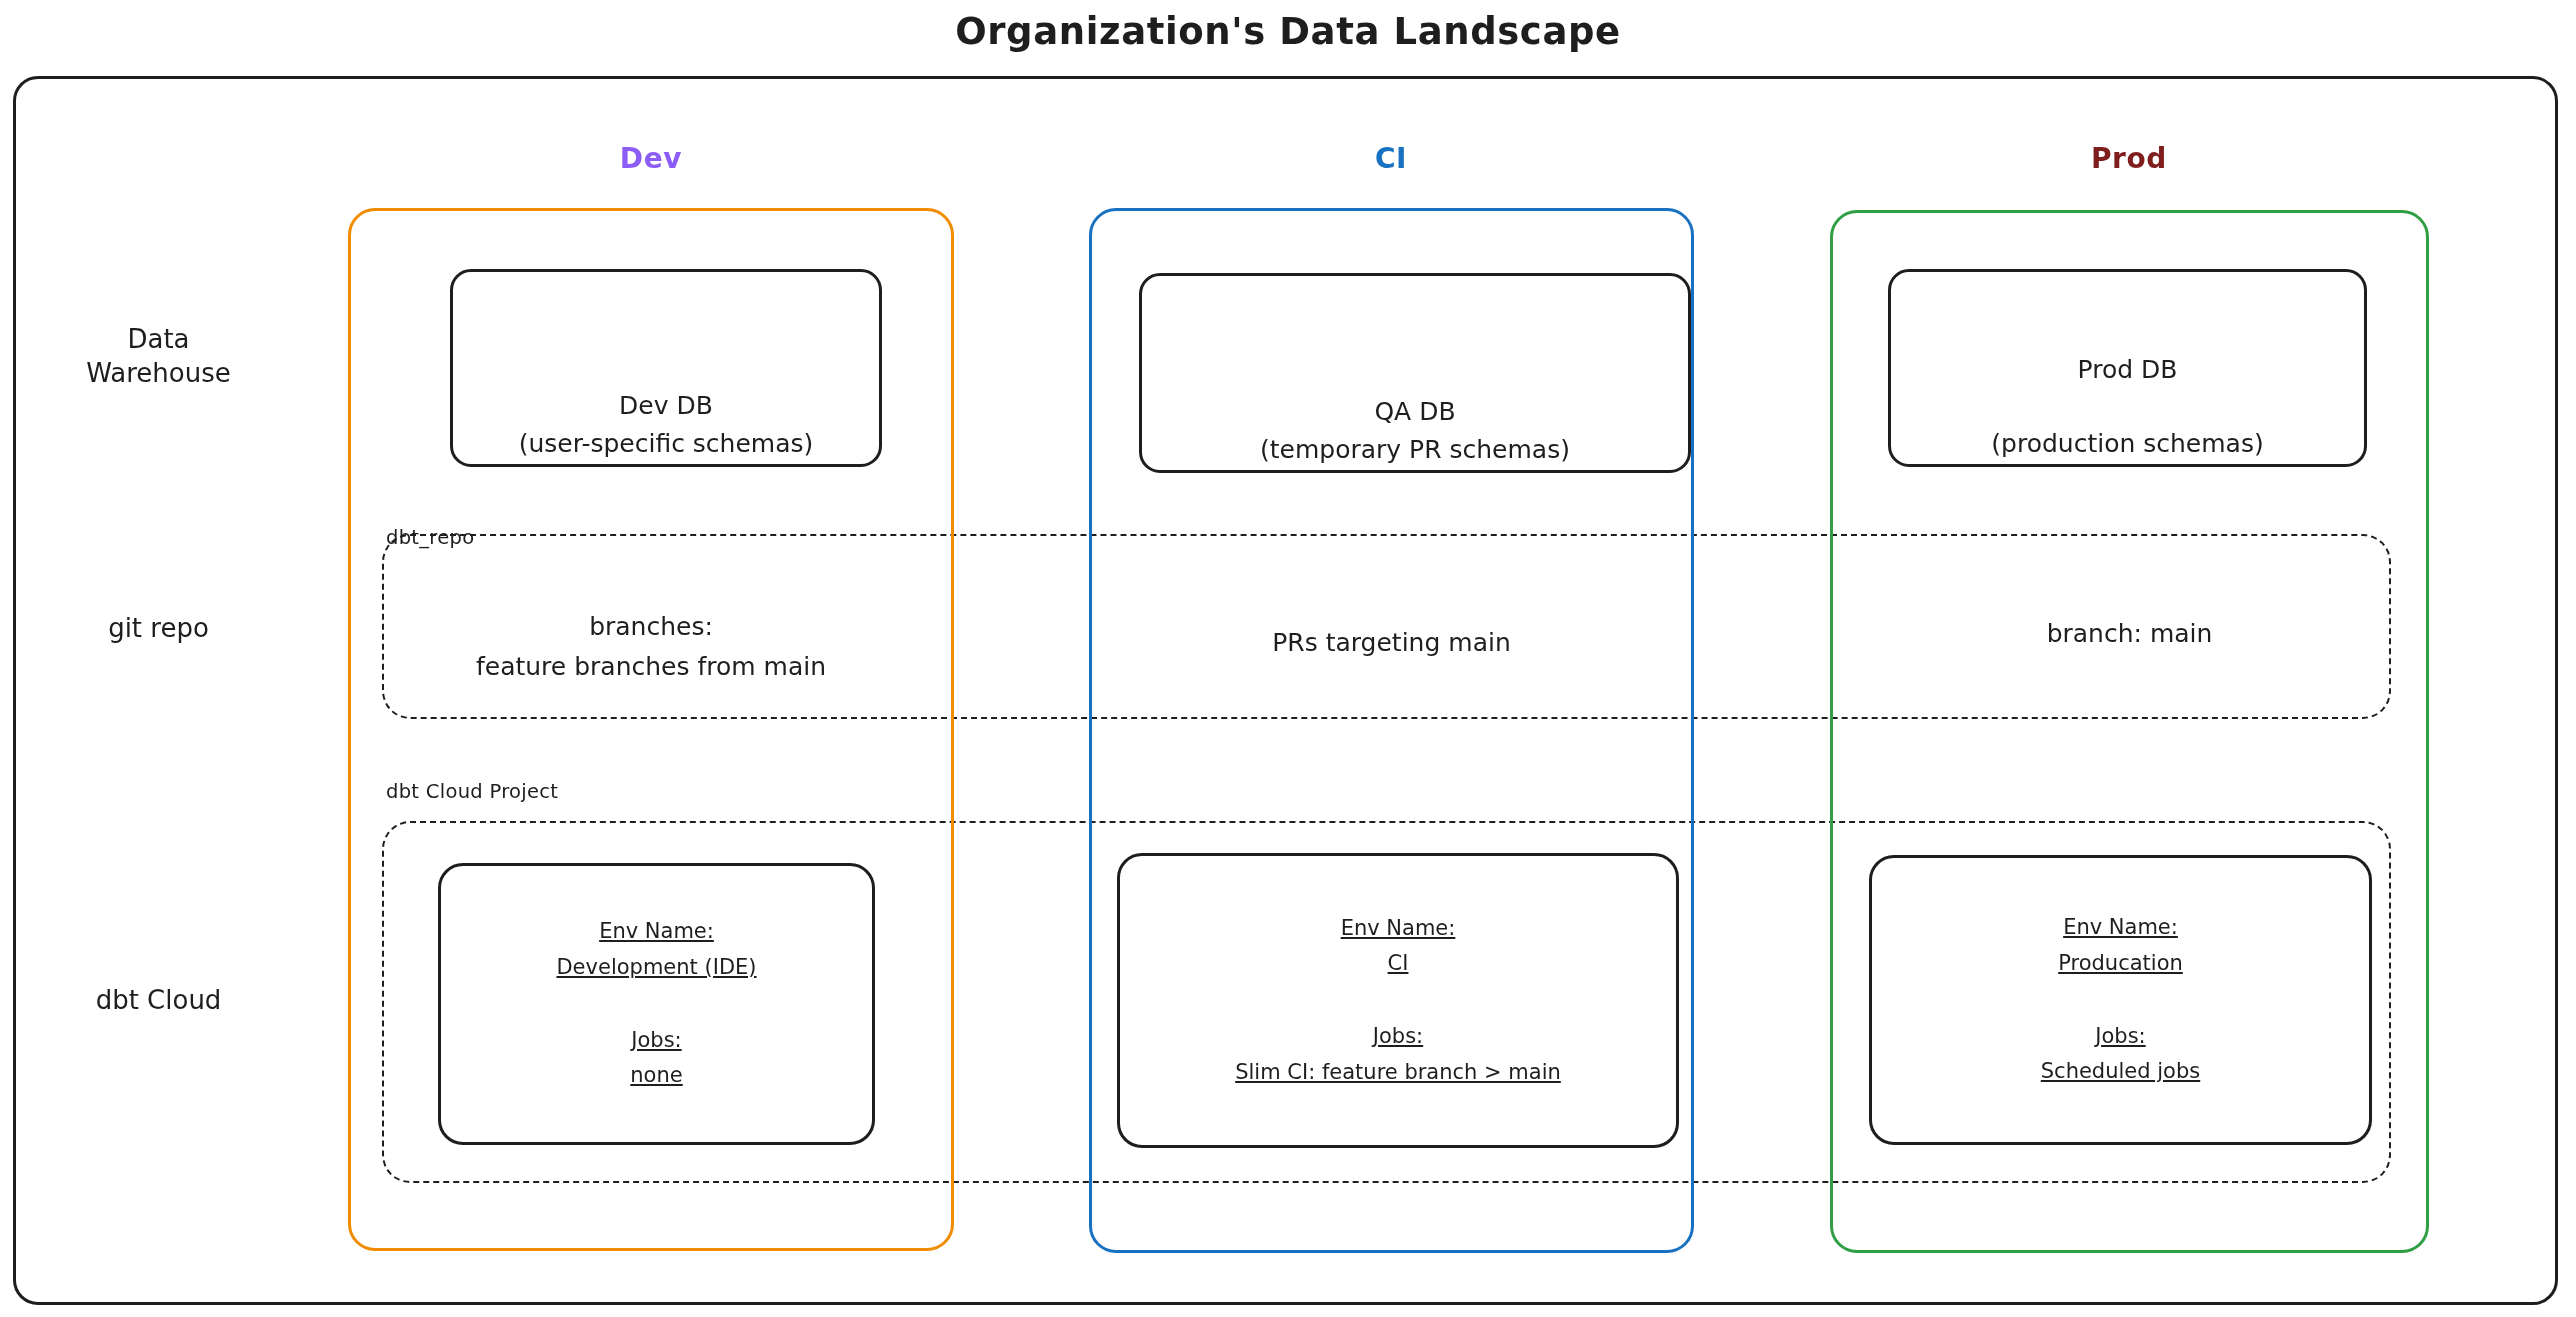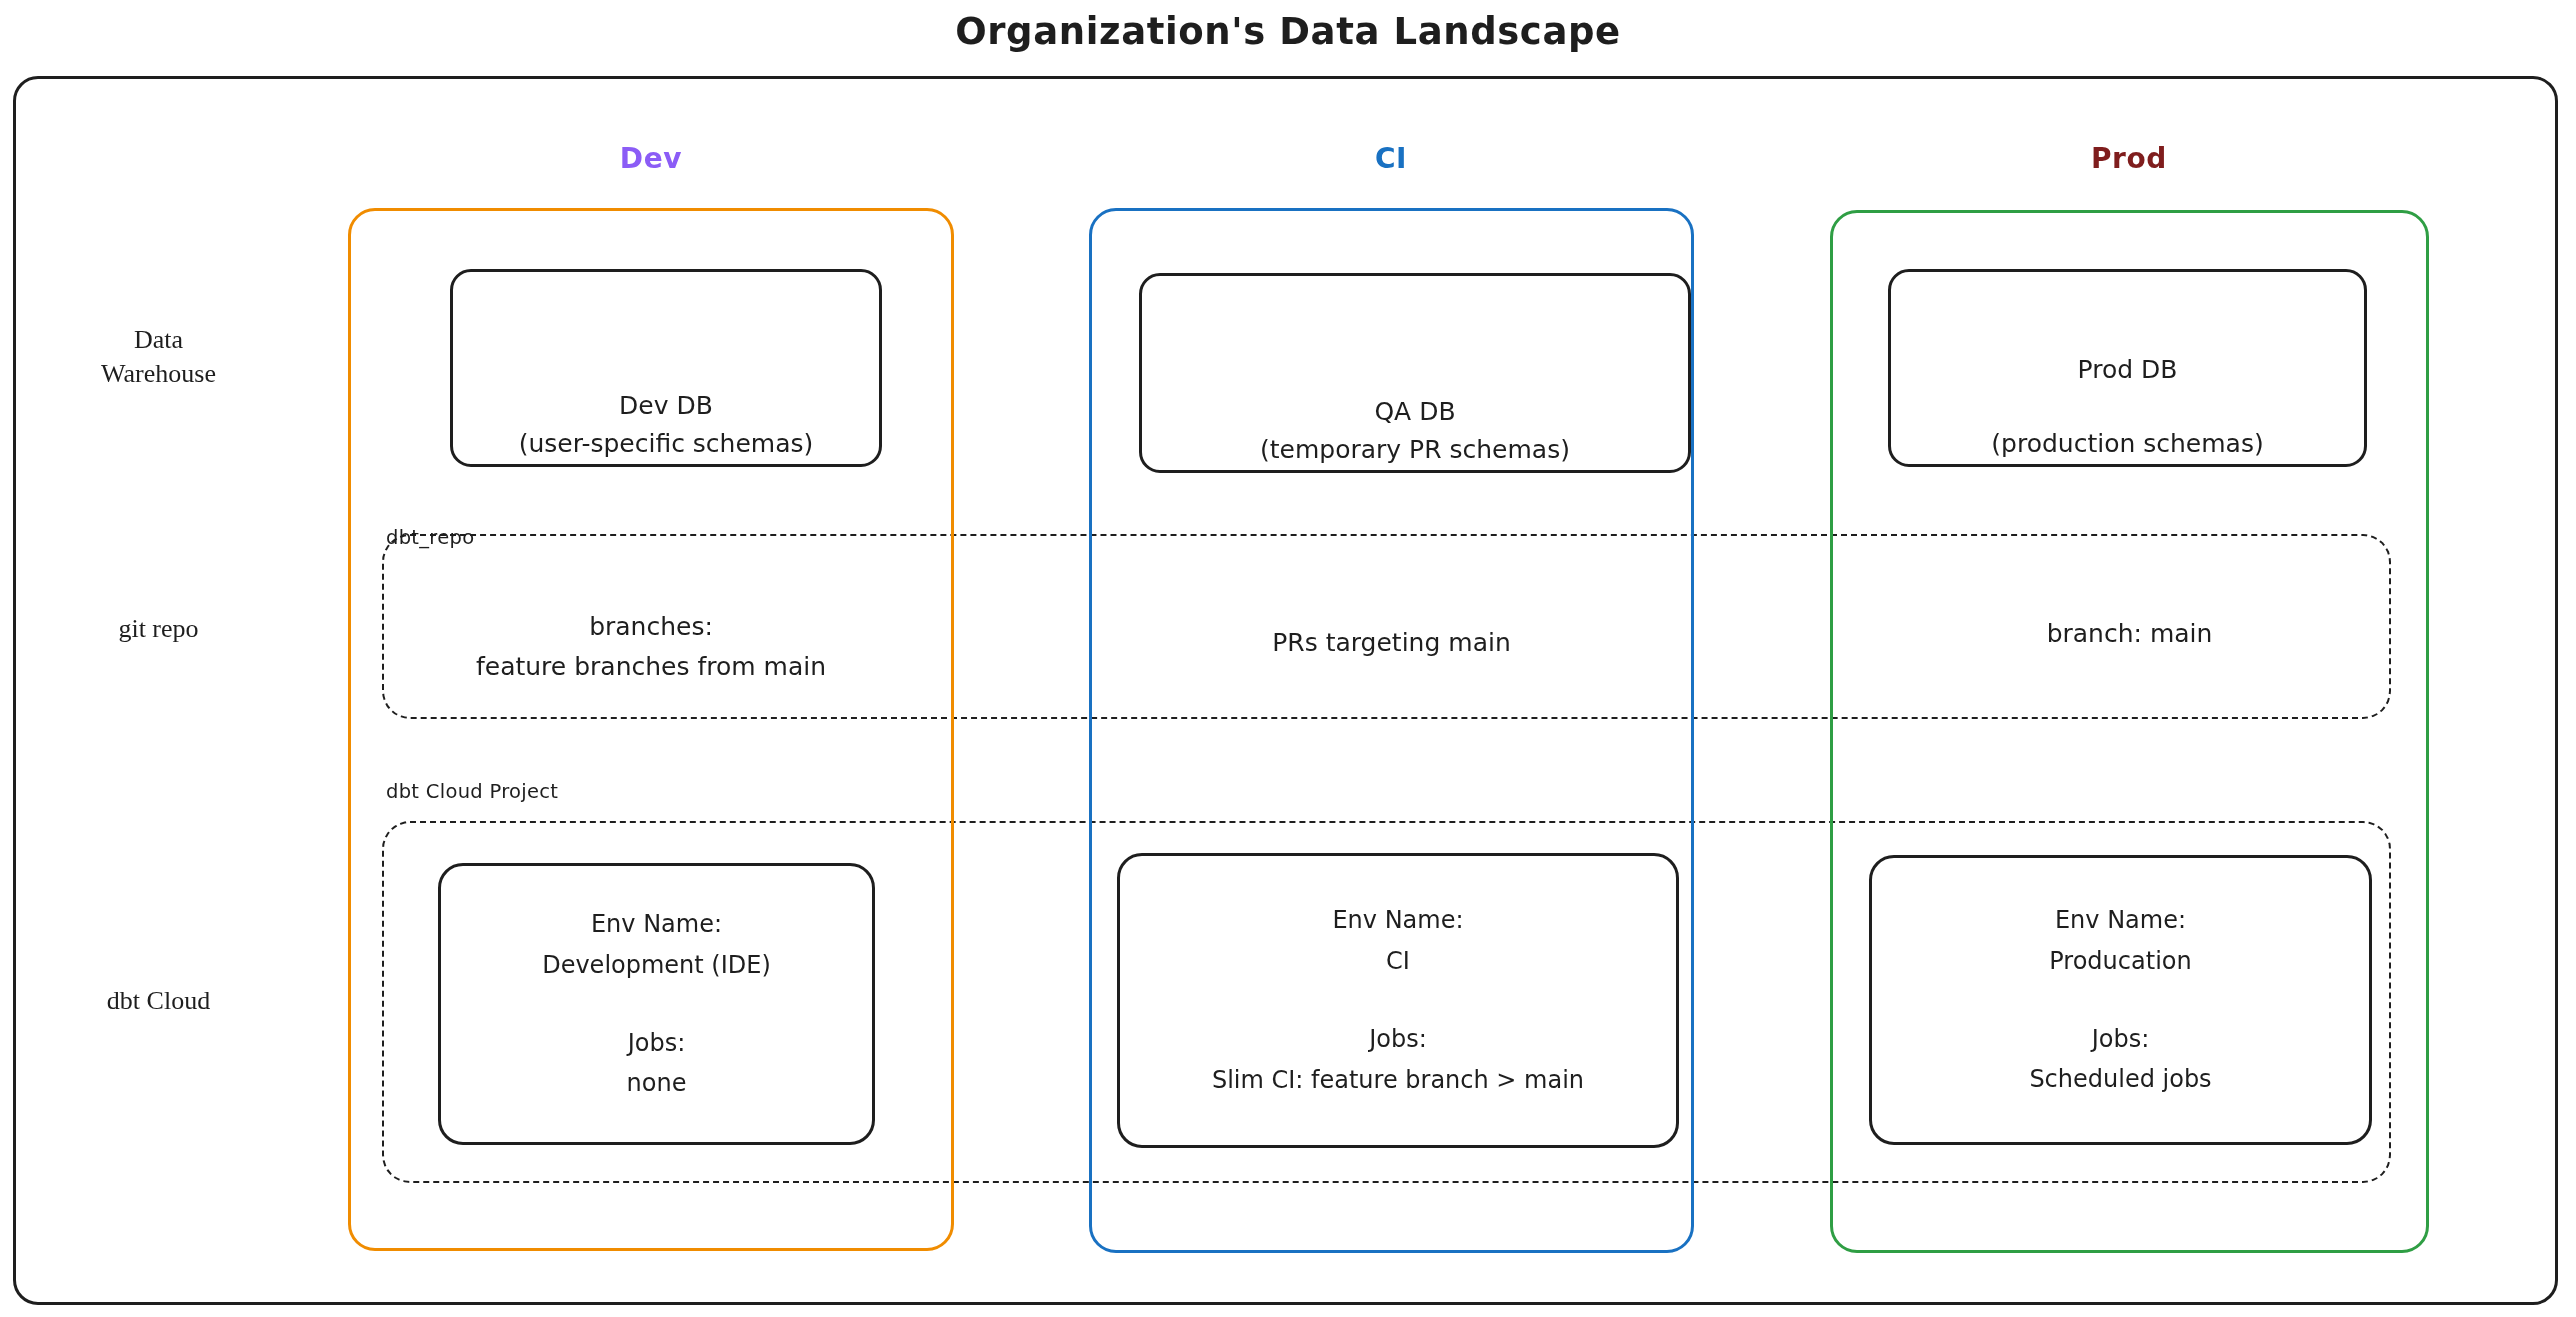--- a/index.html
+++ b/index.html
@@ -18,37 +18,37 @@
   }
   .col-header{
     top:142px;height:47px;text-align:center;
     font-size:28px;font-weight:bold;letter-spacing:0.6px;
   }
   .col-frame{
     border:3px solid;border-radius:27px;box-sizing:border-box;background:transparent;
   }
   .row-label{
     left:34px;width:249px;text-align:center;
-    font-size:26px;line-height:1.3;font-family:Liberation Serif, serif;
+    font-size:26px;line-height:1.3;
   }
   .node-box{
     border:3px solid #1e1e1e;border-radius:21px;box-sizing:border-box;
     display:flex;flex-direction:column;align-items:center;justify-content:flex-end;
     text-align:center;font-size:25px;line-height:1.55;background:transparent;
   }
   .dashed-box{
     border:2.4px dashed #1e1e1e;border-radius:28px;box-sizing:border-box;background:transparent;
   }
   .group-label{font-size:19.5px;letter-spacing:0.3px;}
   .git-text{
     text-align:center;font-size:25px;line-height:1.6;
   }
   .env-content{
     display:flex;flex-direction:column;align-items:center;justify-content:center;
-    height:100%;text-align:center;font-size:24px;line-height:1.7;
+    height:100%;text-align:center;font-size:21px;line-height:1.7;text-decoration:underline;
   }
   .env-jobs{margin-top:37px;}
   .z1{z-index:1;} .z2{z-index:2;} .z3{z-index:3;}
 </style>
 </head>
 <body>
 
 <div class="abs title">Organization's Data Landscape</div>
 
 <div class="abs outer-frame"></div>

